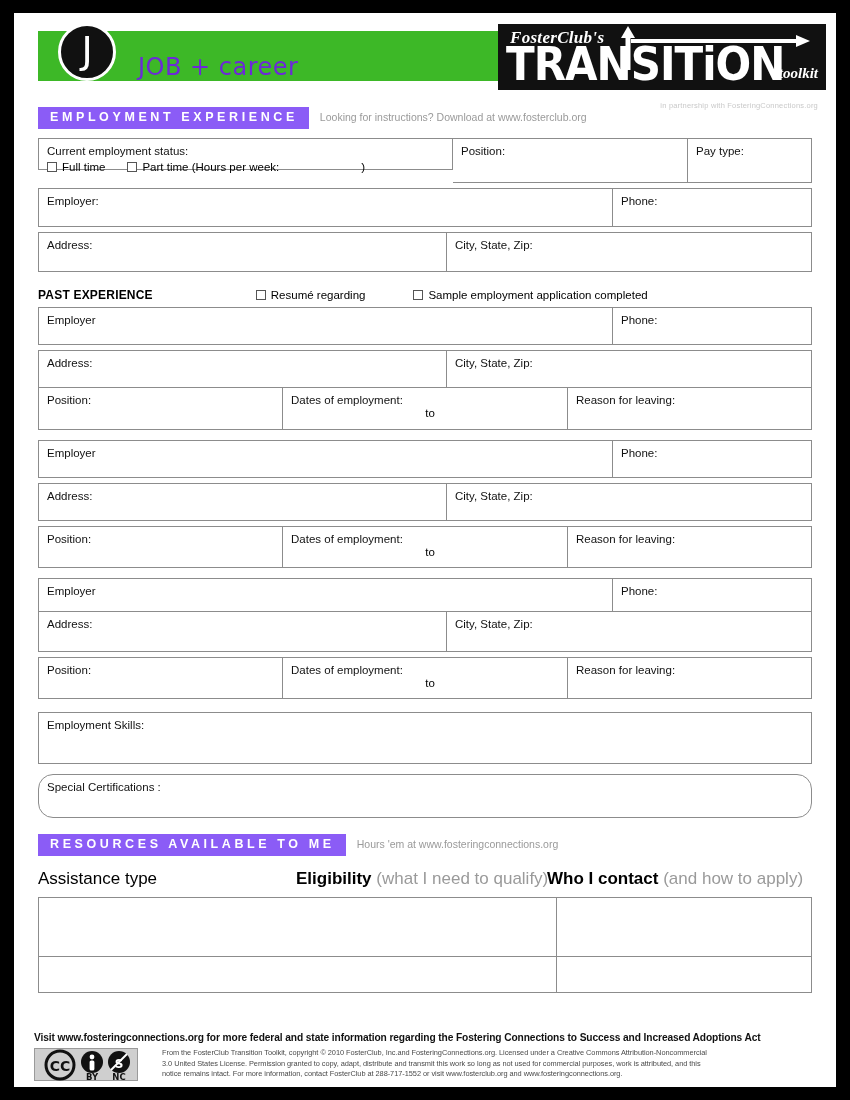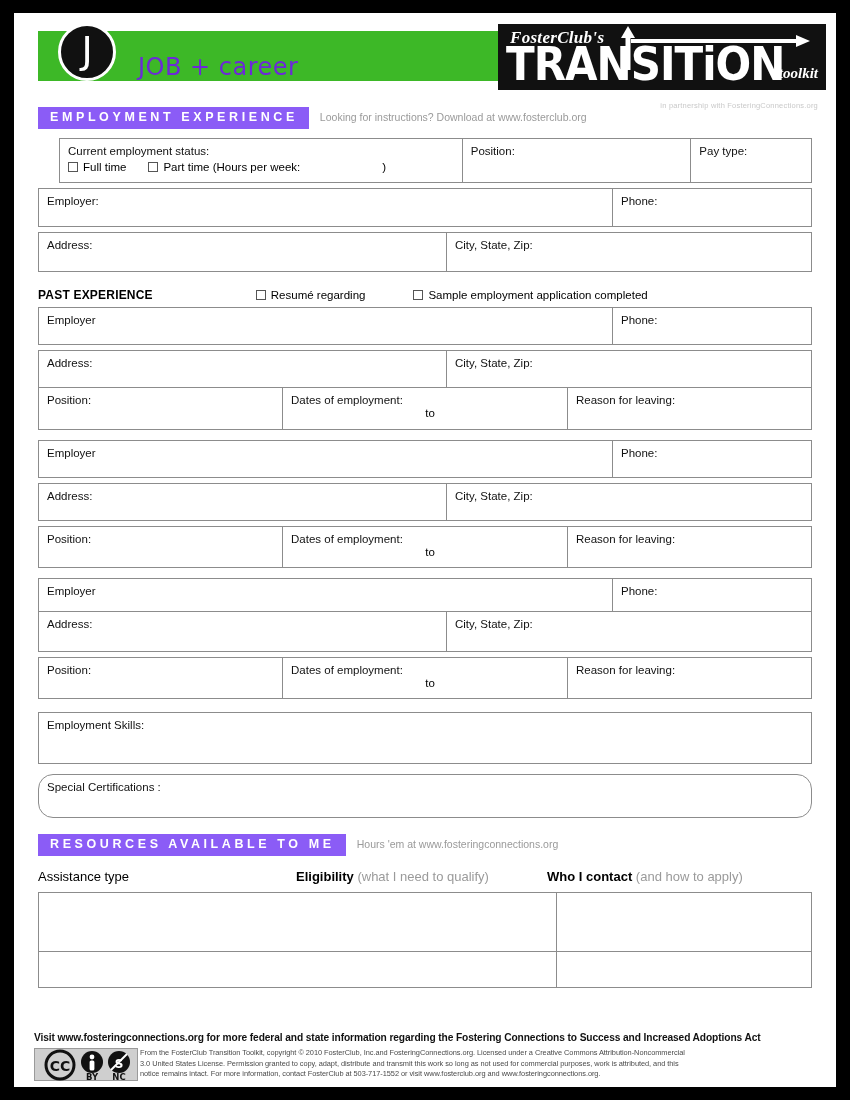--- a/index.html
+++ b/index.html
@@ -193,21 +193,21 @@
     font-weight: bold;
     font-size: 12px;
     letter-spacing: 0.2px;
   }
   .past-head .opt1 { margin-left: 103px; }
   .past-head .opt2 { margin-left: 48px; }
 
   
   .res-heads {
     display: flex;
-    font-size: 13px;
+    font-size: 17px;
     margin-top: 13px;
     margin-bottom: 8px;
   }
   .res-heads .h { white-space: nowrap; }
   .res-heads .dim { color: #9a9a9a; }
   .res-heads .strong { font-weight: bold; }
 
   .res-table { border: 1px solid #8c8c8c; border-bottom: none; }
   .res-row { display: flex; border-bottom: 1px solid #8c8c8c; }
   .res-cell { border-right: 1px solid #8c8c8c; }
@@ -228,21 +228,21 @@
     margin-bottom: 5px;
     padding-left: 10px;
   }
   .footer-block { display: flex; align-items: flex-start; padding-left: 10px; }
   .cc-badge {
     width: 104px; height: 33px;
     background: #cfcfcf;
     border: 1px solid #9a9a9a;
     flex: 0 0 auto;
     position: relative;
-    margin-right: 2px;
+    margin-right: 24px;
   }
   .footer-fine {
     font-size: 7.4px;
     color: #4a4a4a;
     line-height: 1.45;
     letter-spacing: -0.05px;
   }
 </style>
 </head>
 <body>
@@ -272,21 +272,21 @@
   </div>
 
   <div class="sheet">
 
     <div class="section-bar">
       <div class="section-title">EMPLOYMENT EXPERIENCE</div>
       <div class="section-note">Looking for instructions? Download at www.fosterclub.org</div>
     </div>
 
     <div class="row">
-      <div class="box" style="width:415px;height:45px;margin-left:21px;">
+      <div class="box" style="width:415px;height:32px;">
         <div class="cell-label">Current employment status:</div>
         <div class="cb-line">
           <span class="cb"></span><span>Full time</span><span class="spacer"></span><span class="cb"></span><span>Part time (Hours per week:</span><span style="display:inline-block;width:82px;"></span><span>)</span>
         </div>
       </div>
       <div class="box" style="width:235px;height:45px;border-left:none;">
         <div class="cell-label">Position:</div>
       </div>
       <div class="box" style="width:124px;height:45px;border-left:none;">
         <div class="cell-label">Pay type:</div>
@@ -479,18 +479,18 @@
           <circle cx="84" cy="13" r="11" fill="#111"></circle>
           <text x="84" y="18.5" font-family="DejaVu Sans, sans-serif" font-size="12" font-weight="bold" fill="#fff" text-anchor="middle">S</text>
           <line x1="76" y1="21" x2="92" y2="5" stroke="#fff" stroke-width="2"></line>
           <text x="57" y="31" font-family="DejaVu Sans, sans-serif" font-size="8.5" font-weight="bold" fill="#111" text-anchor="middle">BY</text>
           <text x="84" y="31" font-family="DejaVu Sans, sans-serif" font-size="8.5" font-weight="bold" fill="#111" text-anchor="middle">NC</text>
         </svg>
       </div>
       <div>
         <div class="footer-fine">From the FosterClub Transition Toolkit, copyright © 2010 FosterClub, Inc.and FosteringConnections.org. Licensed under a Creative Commons Attribution-Noncommercial</div>
         <div class="footer-fine">3.0 United States License.  Permission granted to copy, adapt, distribute and transmit this work so long as not used for commercial purposes, work is attributed, and this</div>
-        <div class="footer-fine">notice remains intact. For more information, contact FosterClub at 503-717-1552 or visit www.fosterclub.org and www.fosteringconnections.org.</div>
+        <div class="footer-fine">notice remains intact. For more information, contact FosterClub at 288-717-1552 or visit www.fosterclub.org and www.fosteringconnections.org.</div>
       </div>
     </div>
   </div>
 
 </div>
 
 </body></html>

